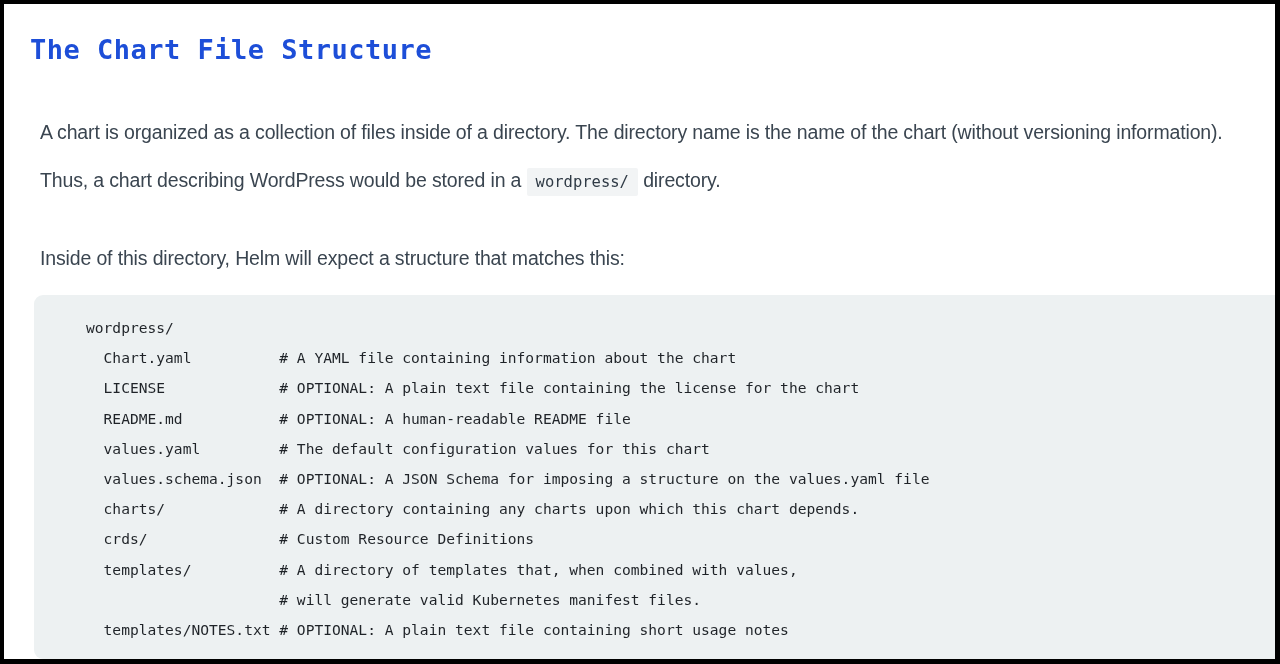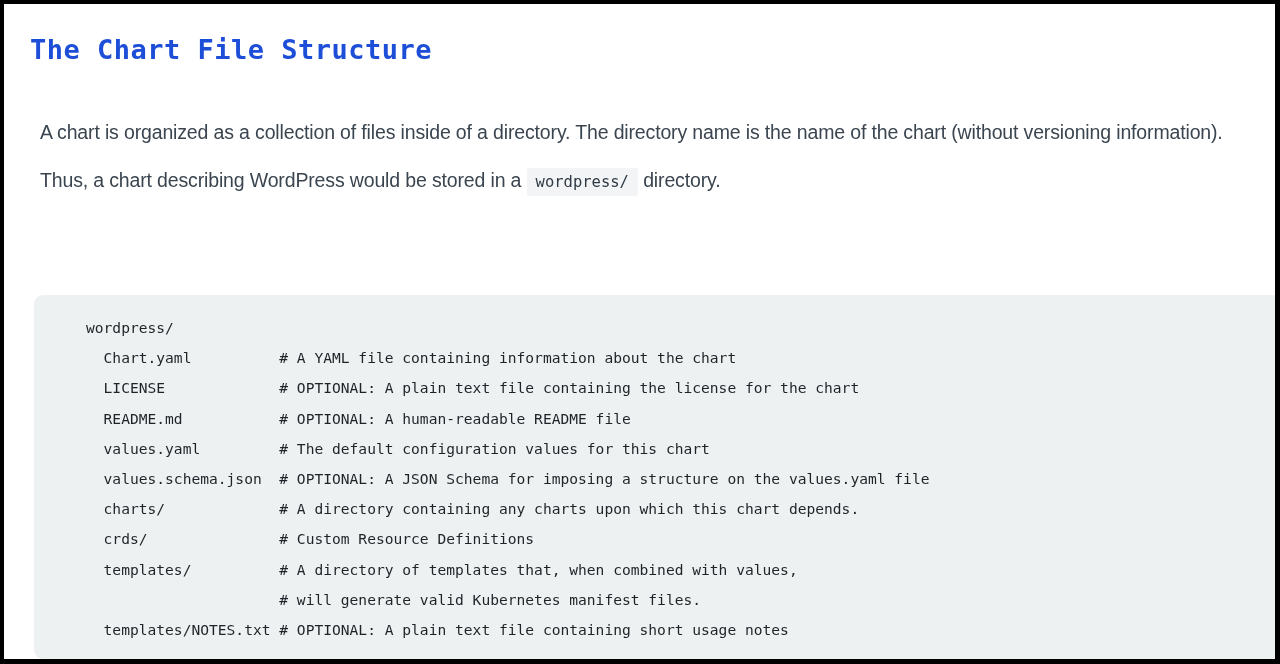--- a/index.html
+++ b/index.html
@@ -101,19 +101,20 @@
 </head>
 <body>
 
 <div class="screen">
   <div class="page">
 
     <h1 class="doc-heading">The Chart File Structure</h1>
 
     <p class="para para-1"><span>A chart is organized as a collection of files inside of a directory. The directory name is the name of the chart (without versioning information). Thus, a chart describing WordPress would be stored in a </span><code class="inline-code">wordpress/</code><span> directory.</span></p>
 
+    <p class="para para-2">Inside of this directory, Helm will expect a structure that matches this:</p>
 
     <div class="code-block">
       <pre class="code-pre" id="code-pre"><span class="code-line">wordpress/</span><span class="code-line">  Chart.yaml          # A YAML file containing information about the chart</span><span class="code-line">  LICENSE             # OPTIONAL: A plain text file containing the license for the chart</span><span class="code-line">  README.md           # OPTIONAL: A human-readable README file</span><span class="code-line">  values.yaml         # The default configuration values for this chart</span><span class="code-line">  values.schema.json  # OPTIONAL: A JSON Schema for imposing a structure on the values.yaml file</span><span class="code-line">  charts/             # A directory containing any charts upon which this chart depends.</span><span class="code-line">  crds/               # Custom Resource Definitions</span><span class="code-line">  templates/          # A directory of templates that, when combined with values,</span><span class="code-line">                      # will generate valid Kubernetes manifest files.</span><span class="code-line">  templates/NOTES.txt # OPTIONAL: A plain text file containing short usage notes</span></pre>
     </div>
 
   </div>
 </div>
 
 </body></html>

